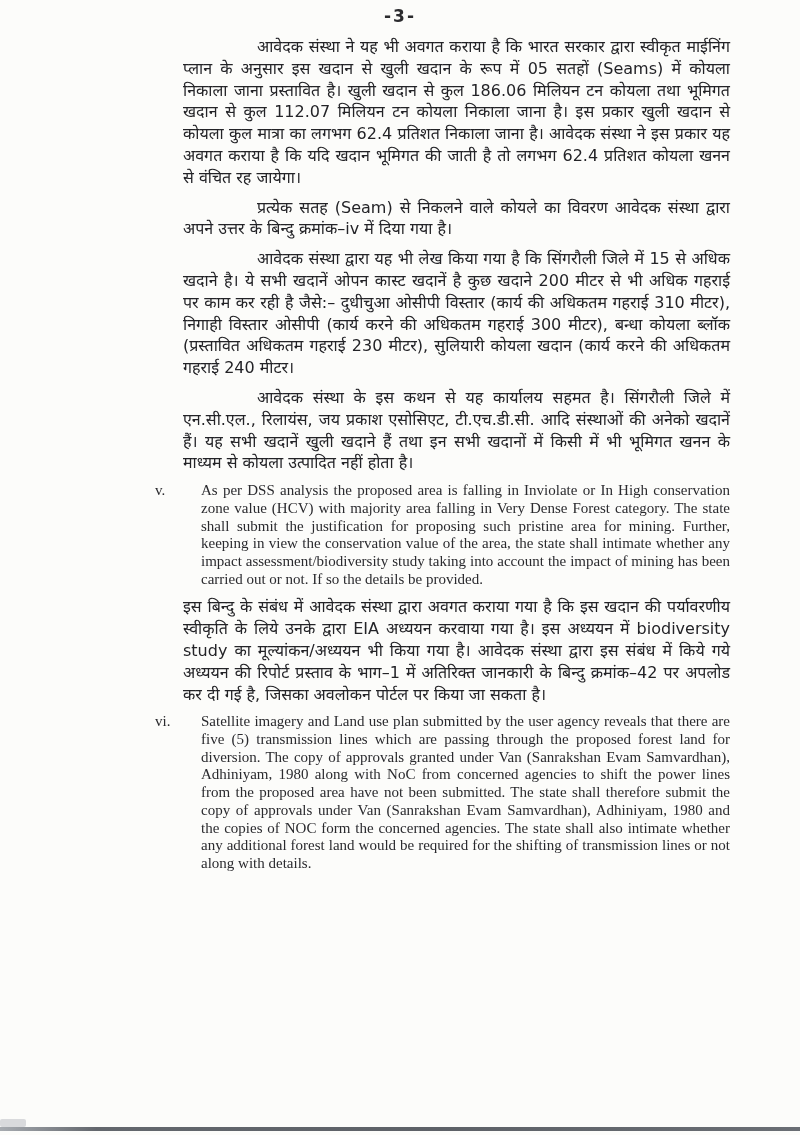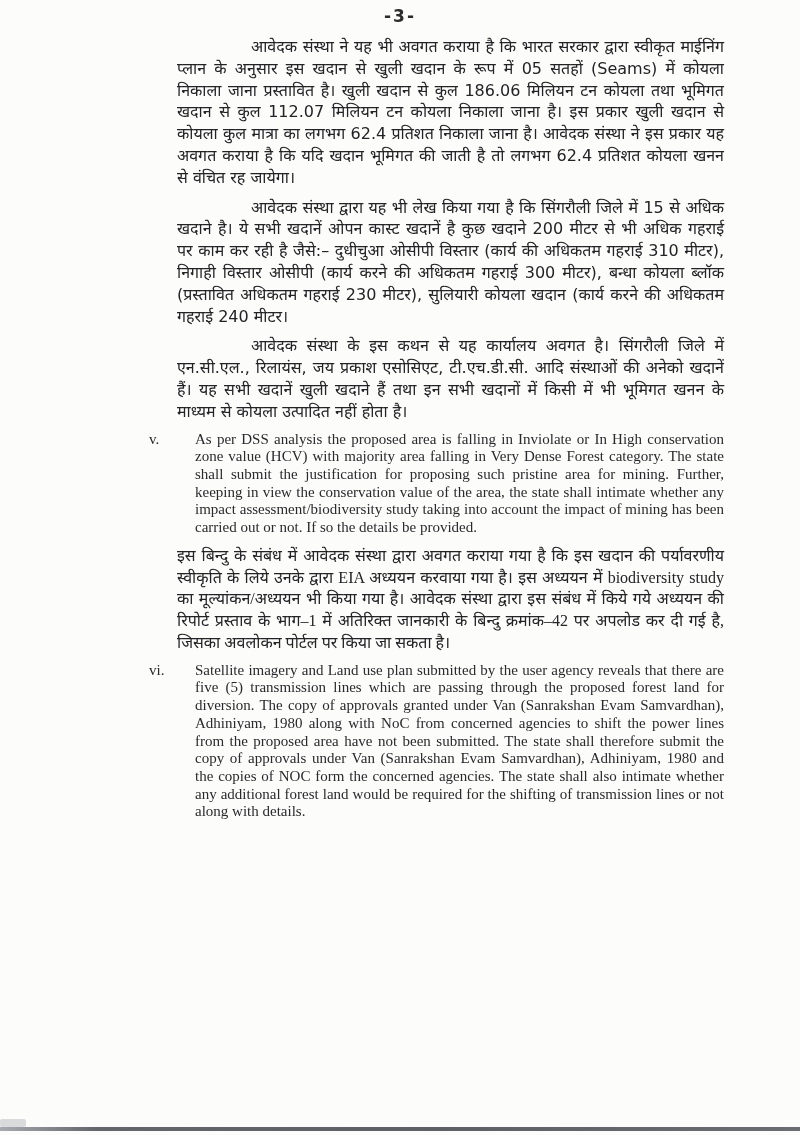--- a/index.html
+++ b/index.html
@@ -25,35 +25,35 @@
     text-align: center;
     font-family: "DejaVu Sans", sans-serif;
     font-size: 17px;
     font-weight: 600;
     letter-spacing: 2px;
     color: #2b2b2e;
   }
   .content {
     position: absolute;
     top: 36px;
-    left: 177px;
+    left: 183px;
     width: 547px;
   }
   
   .para-hi {
     margin: 0 0 8px 0;
     font-family: "DejaVu Sans", sans-serif;
     font-size: 16px;
     line-height: 21.8px;
     text-align: justify;
     text-justify: inter-word;
     color: #232327;
   }
   .para-hi.indent { text-indent: 74px; }
-  .para-hi.flush  { text-indent: 0; font-family: Liberation Serif, serif; }
+  .para-hi.flush  { text-indent: 0; }
   
   .item-en {
     position: relative;
     margin: 2px 0 8px 0;
     padding-left: 18px;
     font-family: "Liberation Serif", serif;
     font-size: 15px;
     line-height: 17.7px;
     text-align: justify;
     text-justify: inter-word;
@@ -89,24 +89,25 @@
 <body>
 
 <div class="doc-page">
 
   <div class="page-number">-3-</div>
 
   <div class="content">
 
     <p class="para-hi indent">आवेदक संस्था ने यह भी अवगत कराया है कि भारत सरकार द्वारा स्वीकृत माईनिंग प्लान के अनुसार इस खदान से खुली खदान के रूप में 05 सतहों (Seams) में कोयला निकाला जाना प्रस्तावित है। खुली खदान से कुल 186.06 मिलियन टन कोयला तथा भूमिगत खदान से कुल 112.07 मिलियन टन कोयला निकाला जाना है। इस प्रकार खुली खदान से कोयला कुल मात्रा का लगभग 62.4 प्रतिशत निकाला जाना है। आवेदक संस्था ने इस प्रकार यह अवगत कराया है कि यदि खदान भूमिगत की जाती है तो लगभग 62.4 प्रतिशत कोयला खनन से वंचित रह जायेगा।</p>
 
+    <p class="para-hi indent">प्रत्येक सतह (Seam) से निकलने वाले कोयले का विवरण आवेदक संस्था द्वारा अपने उत्तर के बिन्दु क्रमांक–iv में दिया गया है।</p>
 
     <p class="para-hi indent">आवेदक संस्था द्वारा यह भी लेख किया गया है कि सिंगरौली जिले में 15 से अधिक खदाने है। ये सभी खदानें ओपन कास्ट खदानें है कुछ खदाने 200 मीटर से भी अधिक गहराई पर काम कर रही है जैसे:– दुधीचुआ ओसीपी विस्तार (कार्य की अधिकतम गहराई 310 मीटर), निगाही विस्तार ओसीपी (कार्य करने की अधिकतम गहराई 300 मीटर), बन्धा कोयला ब्लॉक (प्रस्तावित अधिकतम गहराई 230 मीटर), सुलियारी कोयला खदान (कार्य करने की अधिकतम गहराई 240 मीटर।</p>
 
-    <p class="para-hi indent">आवेदक संस्था के इस कथन से यह कार्यालय अवगत है। सिंगरौली जिले में एन.सी.एल., रिलायंस, जय प्रकाश एसोसिएट, टी.एच.डी.सी. आदि संस्थाओं की अनेको खदानें हैं। यह सभी खदानें खुली खदाने हैं तथा इन सभी खदानों में किसी में भी भूमिगत खनन के माध्यम से कोयला उत्पादित नहीं होता है।</p>
+    <p class="para-hi indent">आवेदक संस्था के इस कथन से यह कार्यालय सहमत है। सिंगरौली जिले में एन.सी.एल., रिलायंस, जय प्रकाश एसोसिएट, टी.एच.डी.सी. आदि संस्थाओं की अनेको खदानें हैं। यह सभी खदानें खुली खदाने हैं तथा इन सभी खदानों में किसी में भी भूमिगत खनन के माध्यम से कोयला उत्पादित नहीं होता है।</p>
 
     <div class="item-en">
       <span class="item-marker">v.</span>
       <span class="item-text">As per DSS analysis the proposed area is falling in Inviolate or In High conservation zone value (HCV) with majority area falling in Very Dense Forest category. The state shall submit the justification for proposing such pristine area for mining. Further, keeping in view the conservation value of the area, the state shall intimate whether any impact assessment/biodiversity study taking into account the impact of mining has been carried out or not. If so the details be provided.</span>
     </div>
 
     <p class="para-hi flush">इस बिन्दु के संबंध में आवेदक संस्था द्वारा अवगत कराया गया है कि इस खदान की पर्यावरणीय स्वीकृति के लिये उनके द्वारा EIA अध्ययन करवाया गया है। इस अध्ययन में biodiversity study का मूल्यांकन/अध्ययन भी किया गया है। आवेदक संस्था द्वारा इस संबंध में किये गये अध्ययन की रिपोर्ट प्रस्ताव के भाग–1 में अतिरिक्त जानकारी के बिन्दु क्रमांक–42 पर अपलोड कर दी गई है, जिसका अवलोकन पोर्टल पर किया जा सकता है।</p>
 
 
     <div class="item-en">

